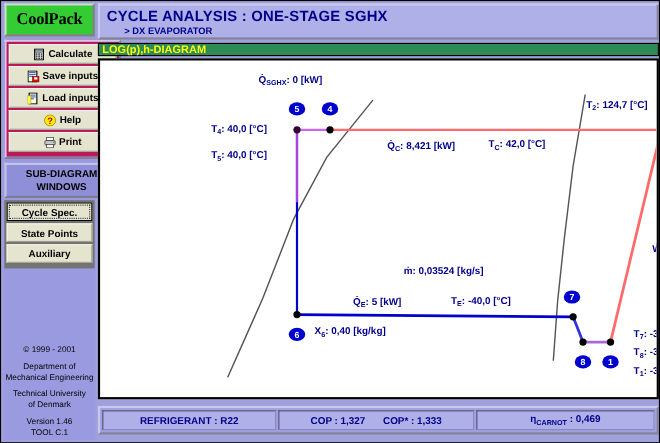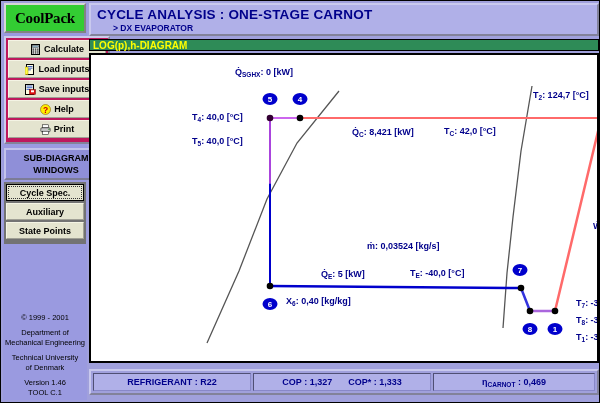--- a/index.html
+++ b/index.html
@@ -100,45 +100,45 @@
               <rect x="2.5" y="8.3" width="1.5" height="1.3" fill="#333"></rect>
               <rect x="4.8" y="8.3" width="1.5" height="1.3" fill="#333"></rect>
               <rect x="7.1" y="8.3" width="1.4" height="1.3" fill="#333"></rect>
             </svg>
         </span>
         <span>Calculate</span>
       </div>
       <div class="tbtn">
         <span class="ico">
           <svg width="11" height="11" viewBox="0 0 11 11">
-              <rect x="1.5" y="0.5" width="7" height="10" fill="#fffde0" stroke="#000"></rect>
-              <rect x="2.5" y="2" width="5" height="0.9" fill="#3355bb"></rect>
-              <rect x="2.5" y="3.7" width="5" height="0.9" fill="#3355bb"></rect>
-              <rect x="2.5" y="5.4" width="3.4" height="0.9" fill="#3355bb"></rect>
-              <path d="M0 3 L3 3 L3 10.5 L0 10.5 Z" fill="#ffff44" stroke="#aa8800" stroke-width=".5"></path>
-            </svg>
-        </span>
-        <span>Load inputs</span>
-      </div>
-      <div class="tbtn">
-        <span class="ico">
-          <svg width="11" height="11" viewBox="0 0 11 11">
               <rect x="0.5" y="0.5" width="8" height="10" fill="#fffde0" stroke="#000"></rect>
               <rect x="1.5" y="1.5" width="6" height="1" fill="#4466cc"></rect>
               <rect x="1.5" y="3.2" width="6" height="1" fill="#4466cc"></rect>
               <rect x="1.5" y="4.9" width="4" height="1" fill="#4466cc"></rect>
               <rect x="4.5" y="5.5" width="6" height="5" fill="#dd1111" stroke="#660000" stroke-width=".5"></rect>
               <rect x="6" y="6.3" width="3" height="2" fill="#fff"></rect>
             </svg>
         </span>
         <span>Save inputs</span>
       </div>
       <div class="tbtn">
         <span class="ico">
           <svg width="11" height="11" viewBox="0 0 11 11">
+              <rect x="1.5" y="0.5" width="7" height="10" fill="#fffde0" stroke="#000"></rect>
+              <rect x="2.5" y="2" width="5" height="0.9" fill="#3355bb"></rect>
+              <rect x="2.5" y="3.7" width="5" height="0.9" fill="#3355bb"></rect>
+              <rect x="2.5" y="5.4" width="3.4" height="0.9" fill="#3355bb"></rect>
+              <path d="M0 3 L3 3 L3 10.5 L0 10.5 Z" fill="#ffff44" stroke="#aa8800" stroke-width=".5"></path>
+            </svg>
+        </span>
+        <span>Load inputs</span>
+      </div>
+      <div class="tbtn">
+        <span class="ico">
+          <svg width="11" height="11" viewBox="0 0 11 11">
               <circle cx="5.5" cy="5.5" r="5" fill="#ffee00" stroke="#886600" stroke-width=".6"></circle>
               <text x="5.5" y="8.6" font-size="8.5" font-weight="bold" font-family="Liberation Sans, sans-serif" fill="#cc0000" text-anchor="middle">?</text>
             </svg>
         </span>
         <span>Help</span>
       </div>
       <div class="tbtn">
         <span class="ico">
           <svg width="11" height="11" viewBox="0 0 11 11">
               <rect x="2.5" y="0.8" width="6" height="3" fill="#fff" stroke="#000" stroke-width=".5"></rect>
@@ -151,42 +151,42 @@
       </div>
     </div>
 
     <div class="sdhdr">
       <div>SUB-DIAGRAM</div>
       <div>WINDOWS</div>
     </div>
 
     <div class="sdbtns">
       <div class="sbtn sel">Cycle Spec.</div>
+      <div class="sbtn">State Points</div>
       <div class="sbtn">Auxiliary</div>
-      <div class="sbtn">State Points</div>
     </div>
 
     <div class="credits">
       <div>© 1999 - 2001</div>
       <div class="gap"></div>
       <div>Department of</div>
       <div>Mechanical Engineering</div>
       <div class="gap"></div>
       <div>Technical University</div>
       <div>of Denmark</div>
       <div class="gap"></div>
       <div>Version 1.46</div>
       <div>TOOL C.1</div>
     </div>
   </div>
 
   <div id="main">
 
     <div class="titlebar">
-      <h1>CYCLE ANALYSIS : ONE-STAGE CARNOT</h1>
+      <h1>CYCLE ANALYSIS : ONE-STAGE SGHX</h1>
       <h2>&gt; DX EVAPORATOR</h2>
     </div>
 
     <div class="diagbar">
       <span>LOG(p),h-DIAGRAM</span>
     </div>
 
     <div class="plot">
       <svg id="chart-svg" width="506" height="306" viewBox="0 0 506 306">
           <polyline points="116,288 148,216 176,144 206,88 248,36" fill="none" stroke="#555555" stroke-width="1.3"></polyline>

